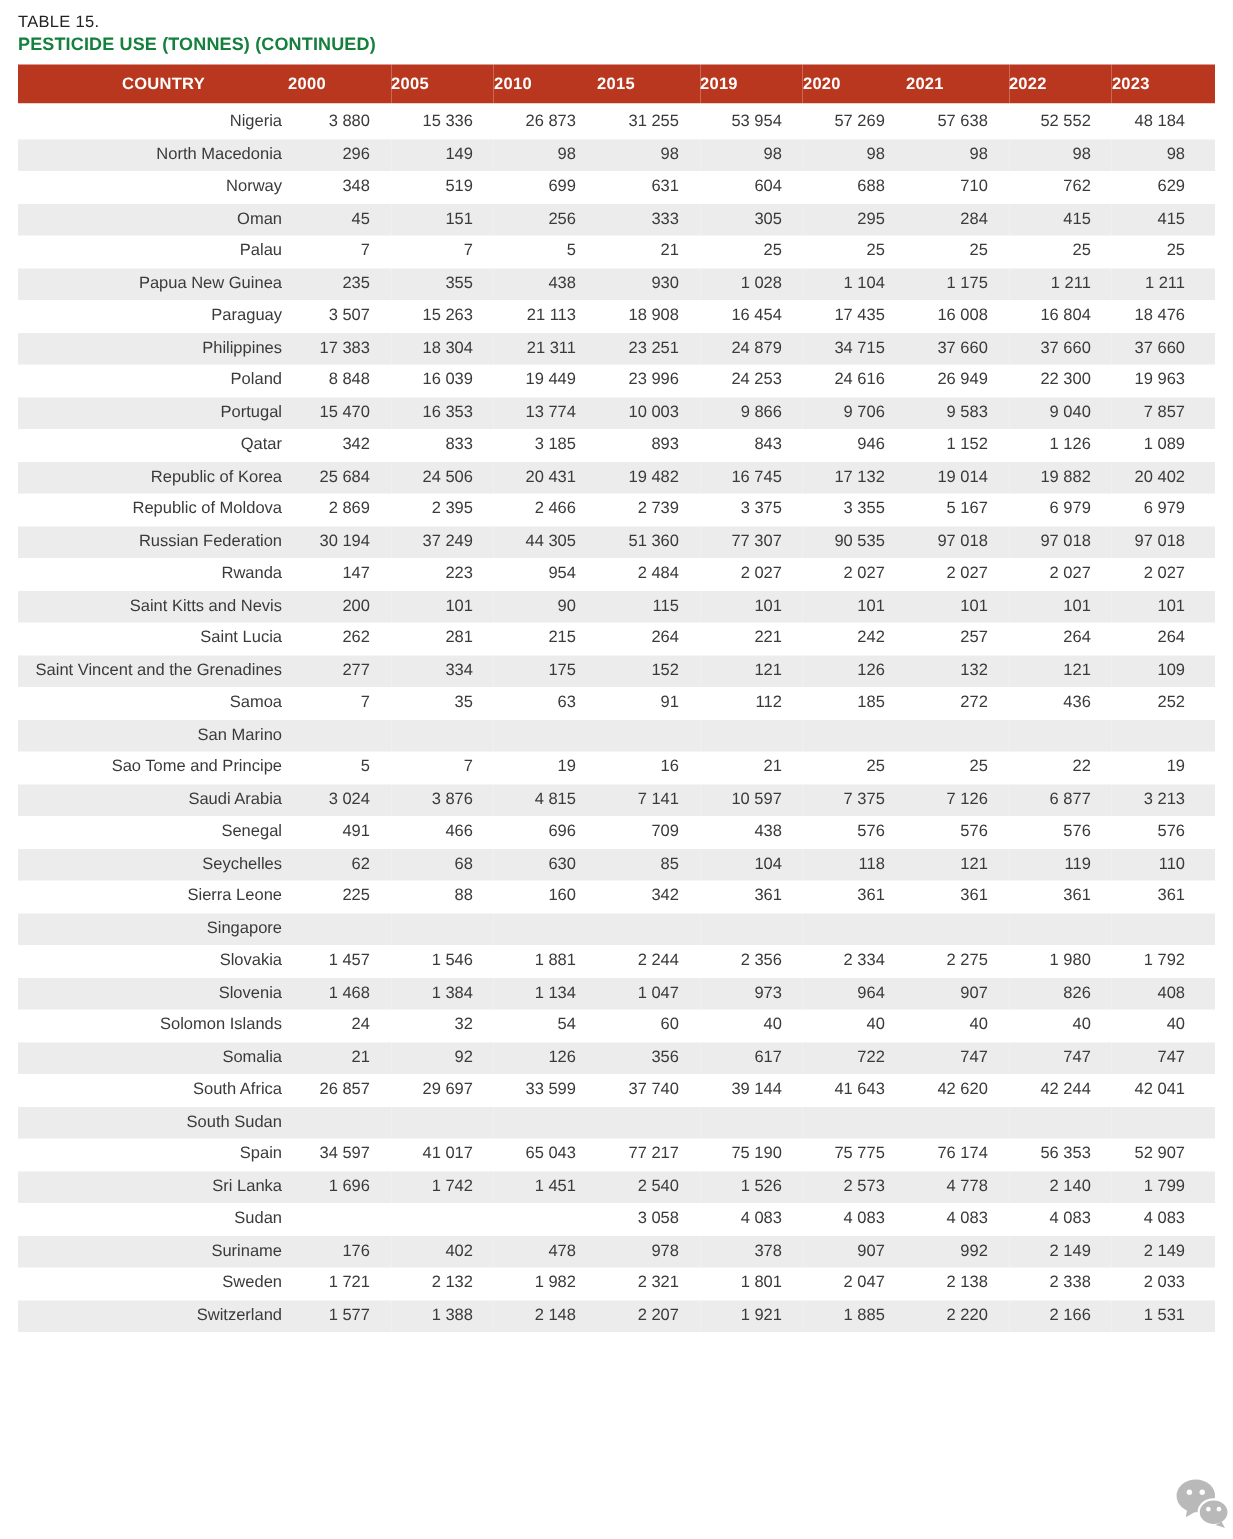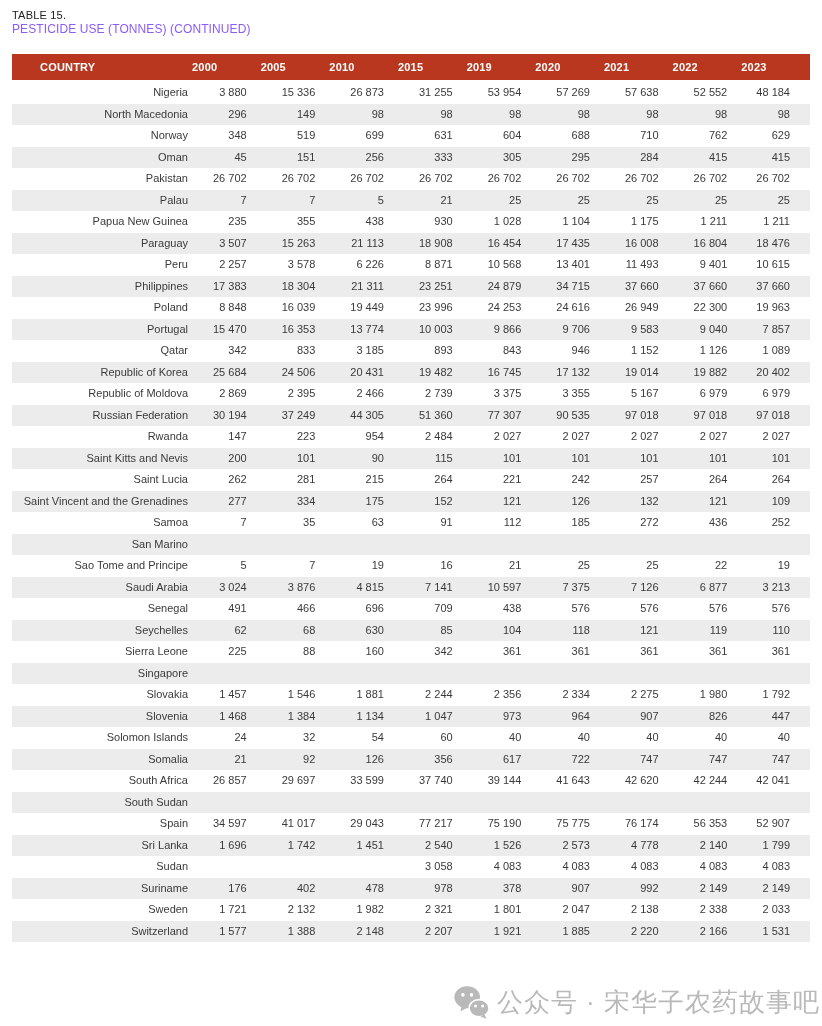--- a/index.html
+++ b/index.html
@@ -6,45 +6,45 @@
   html, body { margin: 0; padding: 0; }
   body {
     width: 822px; height: 1026px;
     background: #ffffff;
     font-family: "Liberation Sans", sans-serif;
     position: relative;
     overflow: hidden;
     color: #3a3a3a;
   }
   .wrap { padding: 8px 12px 0 12px; }
-  .title-block { margin-bottom: 18px; }
+  .title-block { margin-bottom: 7px; }
   .t-label {
     font-size: 11px; color: #222; letter-spacing: .2px; line-height: 14px;
   }
   .t-title {
-    font-size: 12px; font-weight: normal; color: #8b5cf6;
+    font-size: 12px; font-weight: bold; color: #15803d;
     letter-spacing: .1px; line-height: 14px;
   }
   table.datatable {
     width: 798px;
     border-collapse: collapse;
     table-layout: fixed;
   }
   table.datatable thead th {
     background: #b9371e;
     color: #ffffff;
     font-size: 11px;
     font-weight: bold;
     text-align: left;
     padding: 7px 14px 7px 0;
     letter-spacing: .2px;
     border-bottom: 2px solid #ffffff;
   }
   table.datatable thead th.country {
-    text-align: left;
+    text-align: center;
     padding-left: 28px;
     width: 180px;
   }
   table.datatable thead th:last-child { padding-right: 20px; }
   table.datatable tbody td {
     font-size: 11px;
     color: #3a3a3a;
     text-align: right;
     padding: 4px 14px 4px 0;
     line-height: 13.5px;
@@ -141,32 +141,20 @@
           <td>151</td>
           <td>256</td>
           <td>333</td>
           <td>305</td>
           <td>295</td>
           <td>284</td>
           <td>415</td>
           <td>415</td>
         </tr>
         <tr>
-          <td class="country">Pakistan</td>
-          <td>26 702</td>
-          <td>26 702</td>
-          <td>26 702</td>
-          <td>26 702</td>
-          <td>26 702</td>
-          <td>26 702</td>
-          <td>26 702</td>
-          <td>26 702</td>
-          <td>26 702</td>
-        </tr>
-        <tr>
           <td class="country">Palau</td>
           <td>7</td>
           <td>7</td>
           <td>5</td>
           <td>21</td>
           <td>25</td>
           <td>25</td>
           <td>25</td>
           <td>25</td>
           <td>25</td>
@@ -189,32 +177,20 @@
           <td>15 263</td>
           <td>21 113</td>
           <td>18 908</td>
           <td>16 454</td>
           <td>17 435</td>
           <td>16 008</td>
           <td>16 804</td>
           <td>18 476</td>
         </tr>
         <tr>
-          <td class="country">Peru</td>
-          <td>2 257</td>
-          <td>3 578</td>
-          <td>6 226</td>
-          <td>8 871</td>
-          <td>10 568</td>
-          <td>13 401</td>
-          <td>11 493</td>
-          <td>9 401</td>
-          <td>10 615</td>
-        </tr>
-        <tr>
           <td class="country">Philippines</td>
           <td>17 383</td>
           <td>18 304</td>
           <td>21 311</td>
           <td>23 251</td>
           <td>24 879</td>
           <td>34 715</td>
           <td>37 660</td>
           <td>37 660</td>
           <td>37 660</td>
@@ -450,21 +426,21 @@
         <tr>
           <td class="country">Slovenia</td>
           <td>1 468</td>
           <td>1 384</td>
           <td>1 134</td>
           <td>1 047</td>
           <td>973</td>
           <td>964</td>
           <td>907</td>
           <td>826</td>
-          <td>447</td>
+          <td>408</td>
         </tr>
         <tr>
           <td class="country">Solomon Islands</td>
           <td>24</td>
           <td>32</td>
           <td>54</td>
           <td>60</td>
           <td>40</td>
           <td>40</td>
           <td>40</td>
@@ -504,21 +480,21 @@
           <td></td>
           <td></td>
           <td></td>
           <td></td>
           <td></td>
         </tr>
         <tr>
           <td class="country">Spain</td>
           <td>34 597</td>
           <td>41 017</td>
-          <td>29 043</td>
+          <td>65 043</td>
           <td>77 217</td>
           <td>75 190</td>
           <td>75 775</td>
           <td>76 174</td>
           <td>56 353</td>
           <td>52 907</td>
         </tr>
         <tr>
           <td class="country">Sri Lanka</td>
           <td>1 696</td>
@@ -589,14 +565,13 @@
       <ellipse cx="16" cy="15" rx="13.5" ry="11.5" fill="#8f8f8f"></ellipse>
       <path d="M10 24 L9 30 L16 26 Z" fill="#8f8f8f"></path>
       <circle cx="11.5" cy="12.5" r="1.9" fill="#ffffff"></circle>
       <circle cx="20.5" cy="12.5" r="1.9" fill="#ffffff"></circle>
       <ellipse cx="28.5" cy="26.5" rx="10.5" ry="9" fill="#8f8f8f" stroke="#ffffff" stroke-width="1.6"></ellipse>
       <path d="M34 33 L36.5 37.5 L30 35.5 Z" fill="#8f8f8f"></path>
       <circle cx="24.8" cy="24.3" r="1.6" fill="#ffffff"></circle>
       <circle cx="32.2" cy="24.3" r="1.6" fill="#ffffff"></circle>
     </svg>
   </span>
-  <span>公众号 · 宋华子农药故事吧</span>
 </div>
 
 </body></html>

